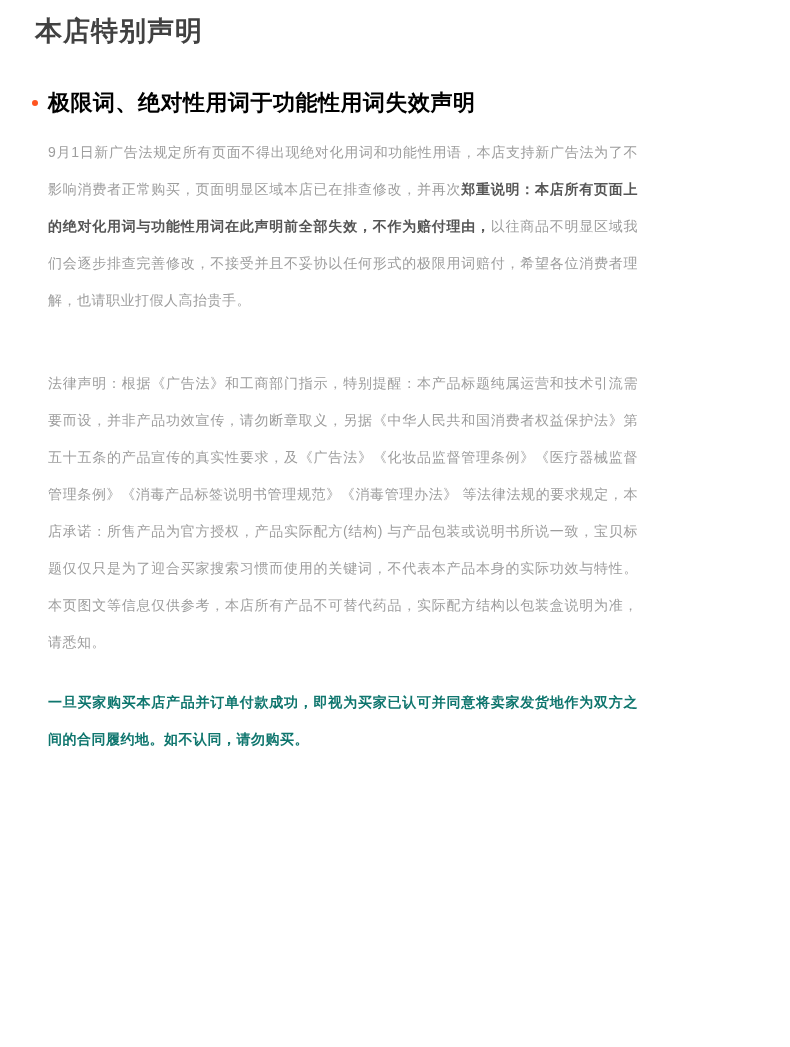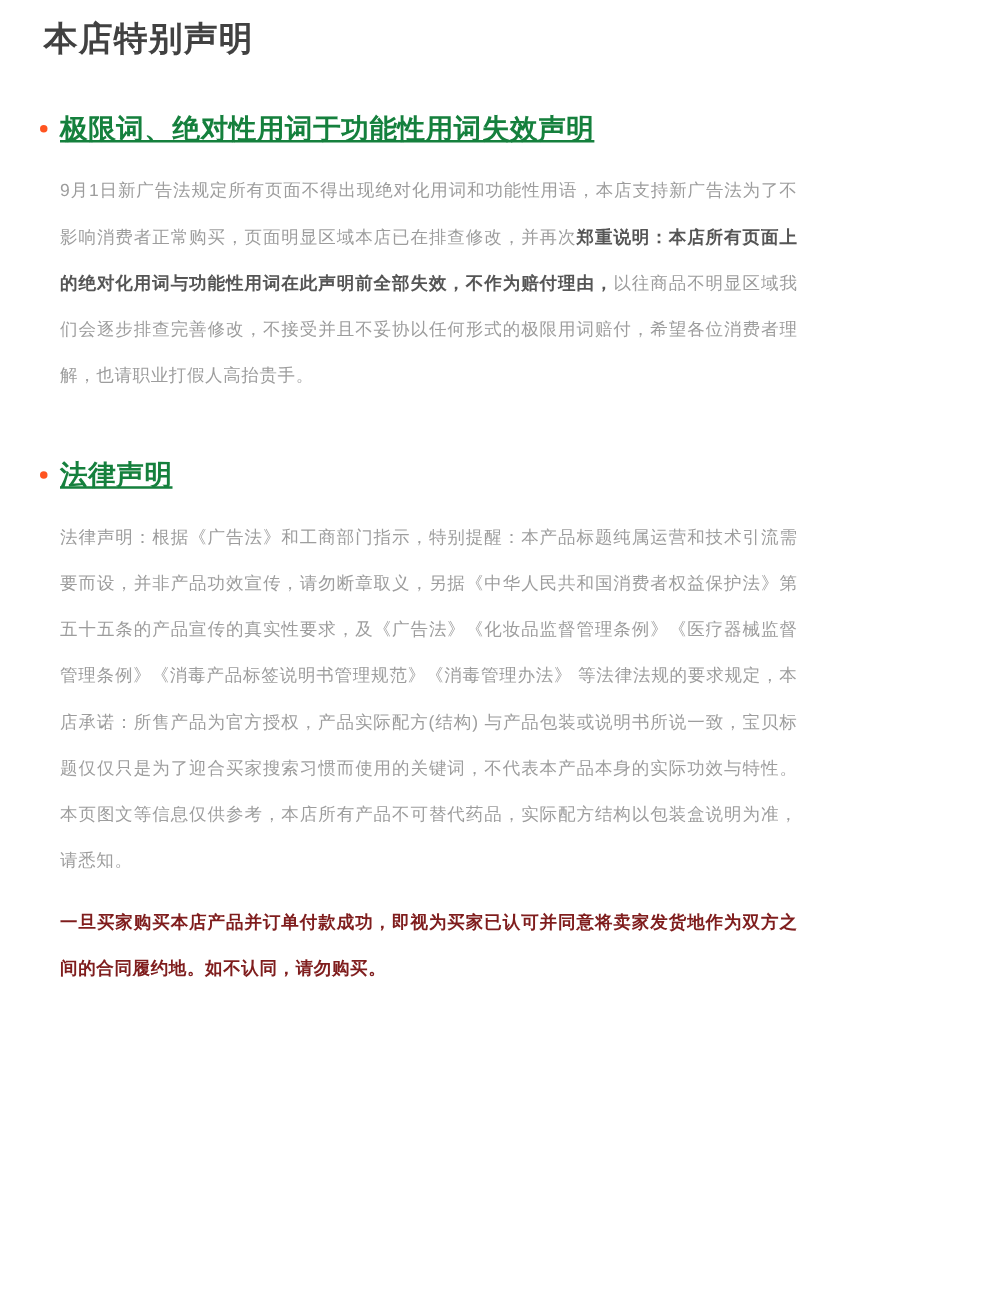--- a/index.html
+++ b/index.html
@@ -32,23 +32,22 @@
     position: relative;
     padding-left: 13px;
   }
   .section-1 { margin-top: 41px; }
   .section-2 { margin-top: 46px; }
   .sec-heading {
     margin: 0;
     font-size: 22px;
     line-height: 30px;
     font-weight: 700;
-    color: #15803d;
+    color: #000000;
     letter-spacing: 0.5px;
-    text-decoration: underline;
   }
   .bullet {
     position: absolute;
     left: -3px;
     top: 12px;
     width: 6px;
     height: 6px;
     border-radius: 50%;
     background: #ff5420;
   }
@@ -58,43 +57,38 @@
     line-height: 37px;
     color: #9d9d9d;
     text-align: justify;
     letter-spacing: 0.5px;
   }
   .para .em {
     font-weight: 700;
     color: #555555;
   }
   .para.strong {
-    margin-top: 13px;
+    margin-top: 23px;
     font-weight: 700;
-    color: #7f1d1d;
-    font-family: Liberation Serif, serif;
+    color: #0f766e;
   }
 </style>
 </head>
 <body>
 
 <div class="page">
 
   <h1 class="title">本店特别声明</h1>
 
   <section class="section section-1">
     <h2 class="sec-heading">
       <span class="bullet"></span>
       <span>极限词、绝对性用词于功能性用词失效声明</span>
     </h2>
     <p class="para"><span>9月1日新广告法规定所有页面不得出现绝对化用词和功能性用语，本店支持新广告法为了不影响消费者正常购买，页面明显区域本店已在排查修改，并再次</span><span class="em">郑重说明：本店所有页面上的绝对化用词与功能性用词在此声明前全部失效，不作为赔付理由，</span><span>以往商品不明显区域我们会逐步排查完善修改，不接受并且不妥协以任何形式的极限用词赔付，希望各位消费者理解，也请职业打假人高抬贵手。</span></p>
   </section>
 
   <section class="section section-2">
-    <h2 class="sec-heading">
-      <span class="bullet"></span>
-      <span>法律声明</span>
-    </h2>
     <p class="para"><span>法律声明：根据《广告法》和工商部门指示，特别提醒：本产品标题纯属运营和技术引流需要而设，并非产品功效宣传，请勿断章取义，另据《中华人民共和国消费者权益保护法》第五十五条的产品宣传的真实性要求，及《广告法》《化妆品监督管理条例》《医疗器械监督管理条例》《消毒产品标签说明书管理规范》《消毒管理办法》 等法律法规的要求规定，本店承诺：所售产品为官方授权，产品实际配方(结构) 与产品包装或说明书所说一致，宝贝标题仅仅只是为了迎合买家搜索习惯而使用的关键词，不代表本产品本身的实际功效与特性。本页图文等信息仅供参考，本店所有产品不可替代药品，实际配方结构以包装盒说明为准，请悉知。</span></p>
     <p class="para strong"><span>一旦买家购买本店产品并订单付款成功，即视为买家已认可并同意将卖家发货地作为双方之间的合同履约地。如不认同，请勿购买。</span></p>
   </section>
 
 </div>
 
 </body></html>

